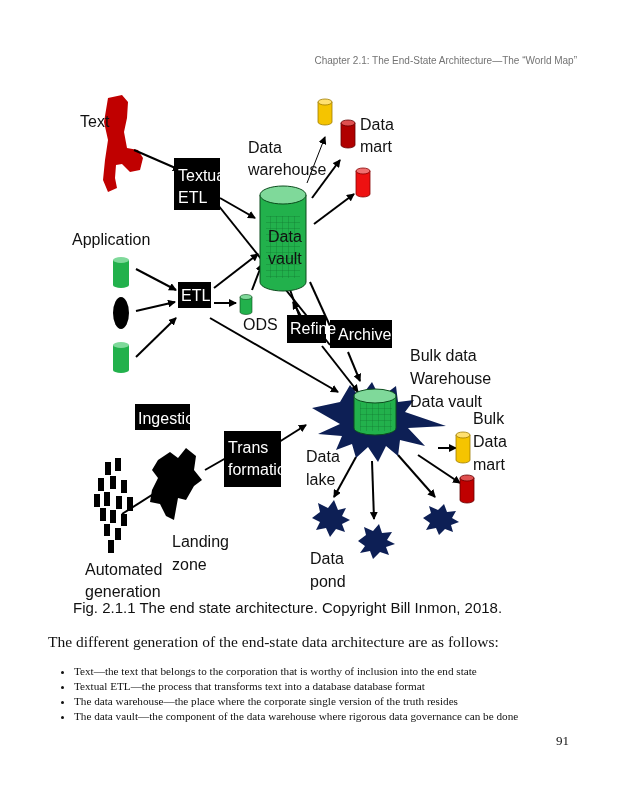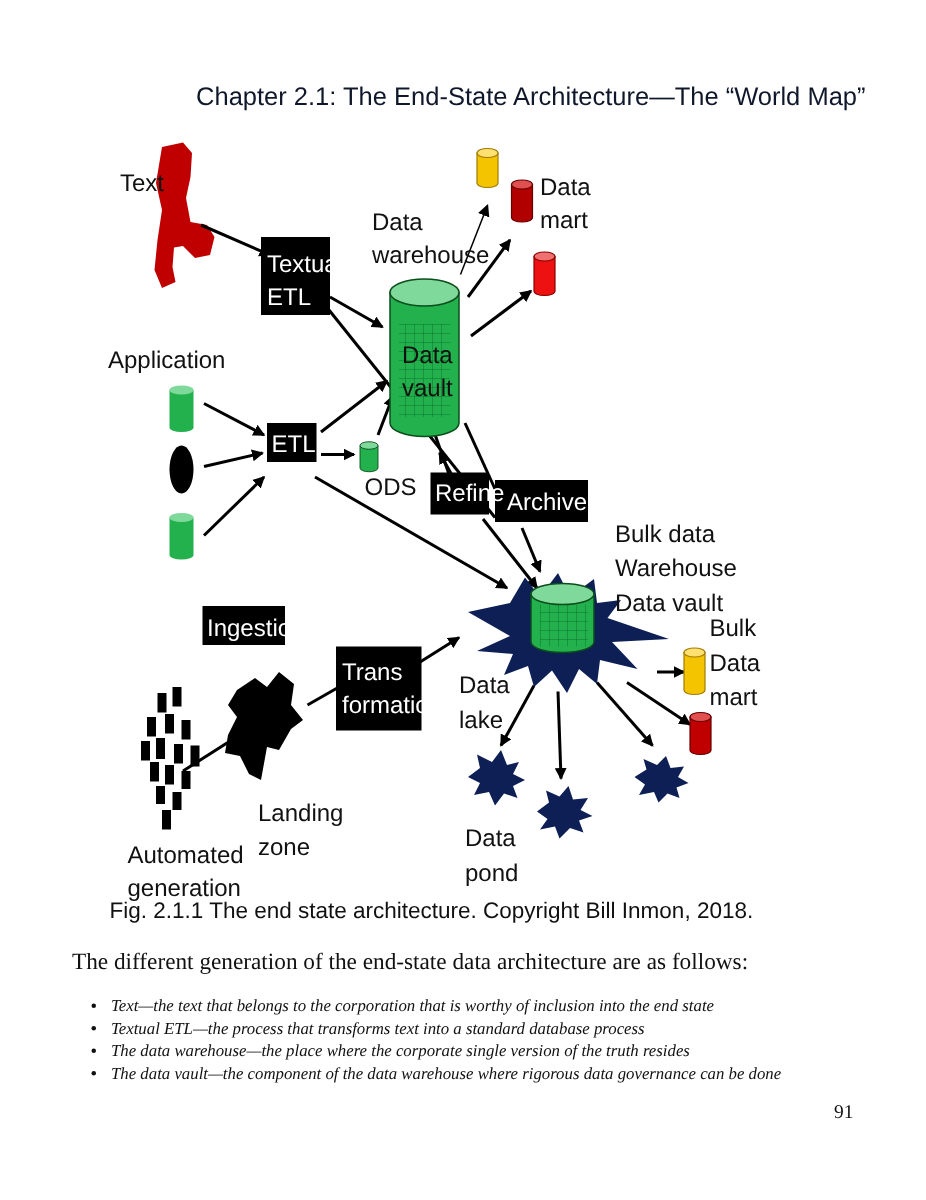--- a/index.html
+++ b/index.html
@@ -1,25 +1,25 @@
 <!DOCTYPE html>
 <html><head>
 <meta charset="utf-8">
 <style>
   html, body { margin: 0; padding: 0; background: #ffffff; }
   body { width: 617px; height: 800px; position: relative; overflow: hidden; }
-  .header { position: absolute; top: 55px; right: 40px; font-family: "Liberation Sans", sans-serif; font-size: 17px; color: #0f172a; }
+  .header { position: absolute; top: 55px; right: 40px; font-family: "Liberation Sans", sans-serif; font-size: 10px; color: #737373; }
   .figure { position: absolute; left: 0; top: 0; width: 617px; height: 610px; text-align: center; }
   .figure svg { position: absolute; left: 0; top: 0; }
   .lbl { font-family: "Liberation Sans", sans-serif; font-stretch: condensed; fill: #111; font-size: 16px; }
   .lbl-w { font-family: "Liberation Sans", sans-serif; fill: #fff; font-size: 16px; }
   .caption { position: absolute; left: 73px; top: 599px; font-family: Liberation Sans, sans-serif; font-size: 15px; color: #111; }
   .intro { position: absolute; left: 48px; top: 633px; font-family: "Liberation Serif", serif; font-size: 15.5px; color: #111; }
   .bullets { position: absolute; left: 56px; top: 664px; margin: 0; padding: 0 0 0 18px; font-family: "Liberation Serif", serif; font-size: 11.2px; line-height: 15px; color: #111; }
-  .bullets li { margin: 0; padding: 0; font-style: italic; }
+  .bullets li { margin: 0; padding: 0; }
   .page-num { position: absolute; right: 48px; top: 733px; font-family: Liberation Serif, serif; font-size: 13px; color: #111; }
 </style>
 </head>
 <body>
 
 <div class="header">Chapter 2.1: The End-State Architecture—The “World Map”</div>
 
 <div class="figure">
 <svg width="617" height="610" viewBox="0 0 617 610" xmlns="http://www.w3.org/2000/svg">
   <defs>
@@ -176,17 +176,17 @@
   <text class="lbl" x="85" y="597">generation</text>
   <text class="lbl" x="310" y="564">Data</text>
   <text class="lbl" x="310" y="587">pond</text>
 </svg>
 </div>
 
 <div class="caption">Fig. 2.1.1 The end state architecture. Copyright Bill Inmon, 2018.</div>
 <div class="intro">The different generation of the end-state data architecture are as follows:</div>
 <ul class="bullets">
   <li>Text—the text that belongs to the corporation that is worthy of inclusion into the end state</li>
-  <li>Textual ETL—the process that transforms text into a standard database process</li>
+  <li>Textual ETL—the process that transforms text into a database database format</li>
   <li>The data warehouse—the place where the corporate single version of the truth resides</li>
   <li>The data vault—the component of the data warehouse where rigorous data governance can be done</li>
 </ul>
 <div class="page-num">91</div>
 
 </body></html>

